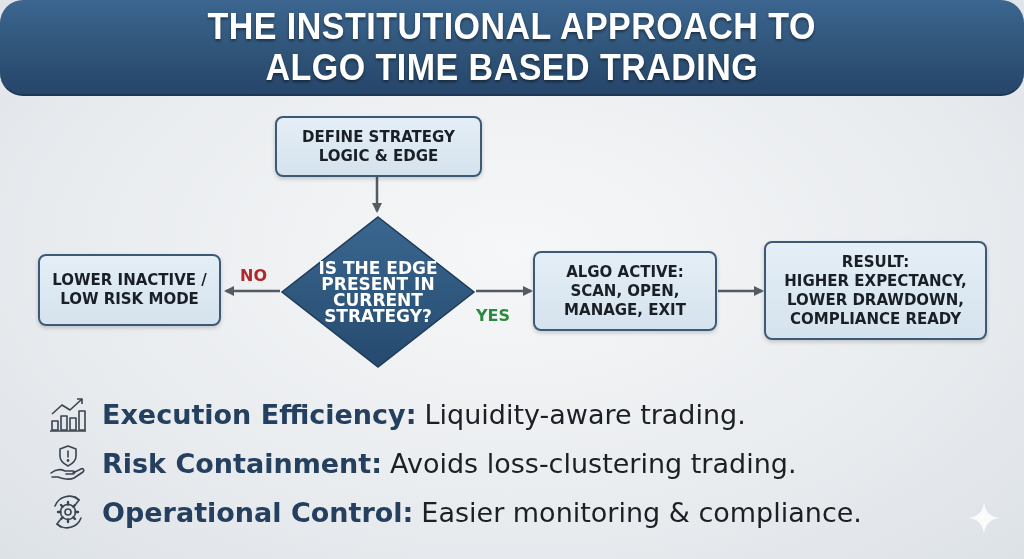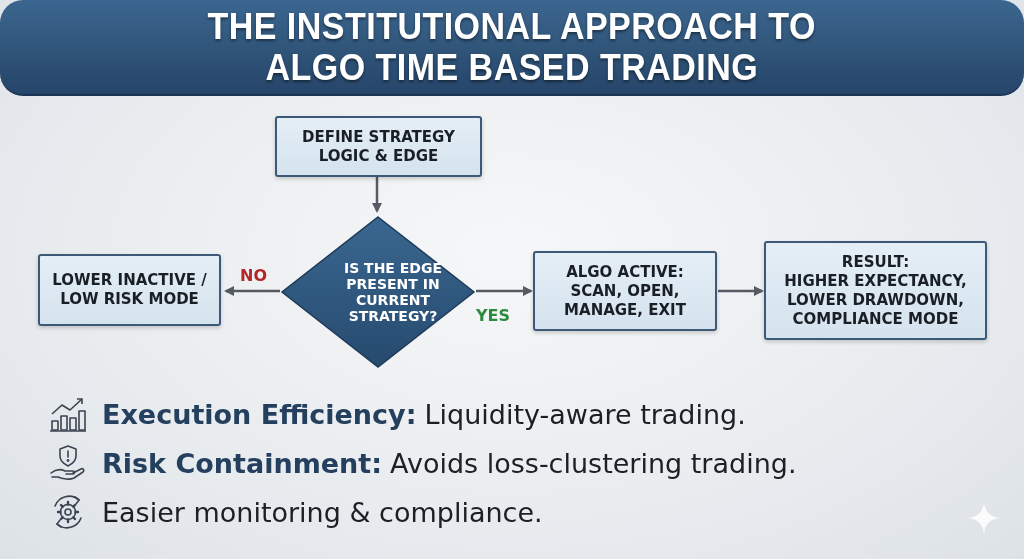--- a/index.html
+++ b/index.html
@@ -18,33 +18,33 @@
   .header .line {
     color: #ffffff; font-family: "Liberation Sans", sans-serif; font-weight: bold;
     font-size: 37px; line-height: 41px; letter-spacing: 0.5px;
     text-shadow: 0 2px 3px rgba(0,0,0,0.45);
     transform: scaleX(0.92);
   }
   .box {
     position: absolute;
     background: linear-gradient(180deg, #e4eef6 0%, #d5e3ee 100%);
     border: 2.5px solid #3c5a78;
-    border-radius: 3px;
+    border-radius: 8px;
     box-shadow: 0 2px 4px rgba(0,0,0,0.18);
     display: flex; flex-direction: column; align-items: center; justify-content: center;
     text-align: center;
     color: #1a1f26; font-weight: bold; font-size: 15px; line-height: 19px;
   }
   .box span { display: block; }
   .diamond-wrap { position: absolute; left: 280px; top: 215px; width: 196px; height: 154px; }
   .diamond-wrap svg { position: absolute; left: 0; top: 0; }
   .diamond-text {
-    position: absolute; left: 15px; top: 0; width: 196px; height: 154px;
+    position: absolute; left: 0; top: 0; width: 196px; height: 154px;
     display: flex; flex-direction: column; align-items: center; justify-content: center;
-    color: #ffffff; font-weight: bold; font-size: 14px; line-height: 16px; text-align: center;
+    color: #ffffff; font-weight: bold; font-size: 17px; line-height: 16px; text-align: center;
   }
   .label-no { position: absolute; left: 240px; top: 266px; color: #b3262a; font-weight: bold; font-size: 16px; }
   .label-yes { position: absolute; left: 476px; top: 266px; color: #2c8a3e; font-weight: bold; font-size: 16px; margin-top: 40px; }
   svg.arrows { position: absolute; left: 0; top: 0; }
   .benefit {
     position: absolute; left: 48px; height: 40px; display: flex; align-items: center;
     font-size: 27px; color: #1c1f24;
   }
   .benefit .icon { width: 40px; height: 40px; margin-right: 14px; }
   .benefit .title { font-weight: bold; color: #24405e; margin-right: 8px; }
@@ -105,21 +105,21 @@
 <div class="box" style="left:533px; top:251px; width:184px; height:80px;">
   <span>ALGO ACTIVE:</span>
   <span>SCAN, OPEN,</span>
   <span>MANAGE, EXIT</span>
 </div>
 
 <div class="box" style="left:764px; top:241px; width:223px; height:99px;">
   <span>RESULT:</span>
   <span>HIGHER EXPECTANCY,</span>
   <span>LOWER DRAWDOWN,</span>
-  <span>COMPLIANCE MODE</span>
+  <span>COMPLIANCE READY</span>
 </div>
 
 <div class="benefit" style="top:394px;">
   <svg class="icon" viewBox="0 0 40 40">
     <g fill="none" stroke="#3a4450" stroke-width="1.6" stroke-linejoin="round">
       <rect x="4" y="27" width="6" height="9"></rect>
       <rect x="13" y="22" width="6" height="14"></rect>
       <rect x="22" y="24" width="6" height="12"></rect>
       <rect x="31" y="17" width="6" height="19"></rect>
       <polyline points="4,20 14,11 22,16 34,5"></polyline>
@@ -159,18 +159,19 @@
         <line x1="20" y1="27.5" x2="20" y2="30"></line>
         <line x1="10" y1="20" x2="12.5" y2="20"></line>
         <line x1="27.5" y1="20" x2="30" y2="20"></line>
         <line x1="13" y1="13" x2="14.7" y2="14.7"></line>
         <line x1="25.3" y1="25.3" x2="27" y2="27"></line>
         <line x1="27" y1="13" x2="25.3" y2="14.7"></line>
         <line x1="14.7" y1="25.3" x2="13" y2="27"></line>
       </g>
     </g>
   </svg>
+  <span class="title">Operational Control:</span>
   <span class="desc">Easier monitoring &amp; compliance.</span>
 </div>
 
 <svg class="sparkle" viewBox="0 0 36 36">
   <path d="M18,2 C19,12 24,17 34,18 C24,19 19,24 18,34 C17,24 12,19 2,18 C12,17 17,12 18,2 Z" fill="#ffffff" opacity="0.85"></path>
 </svg>
 
 </body></html>

